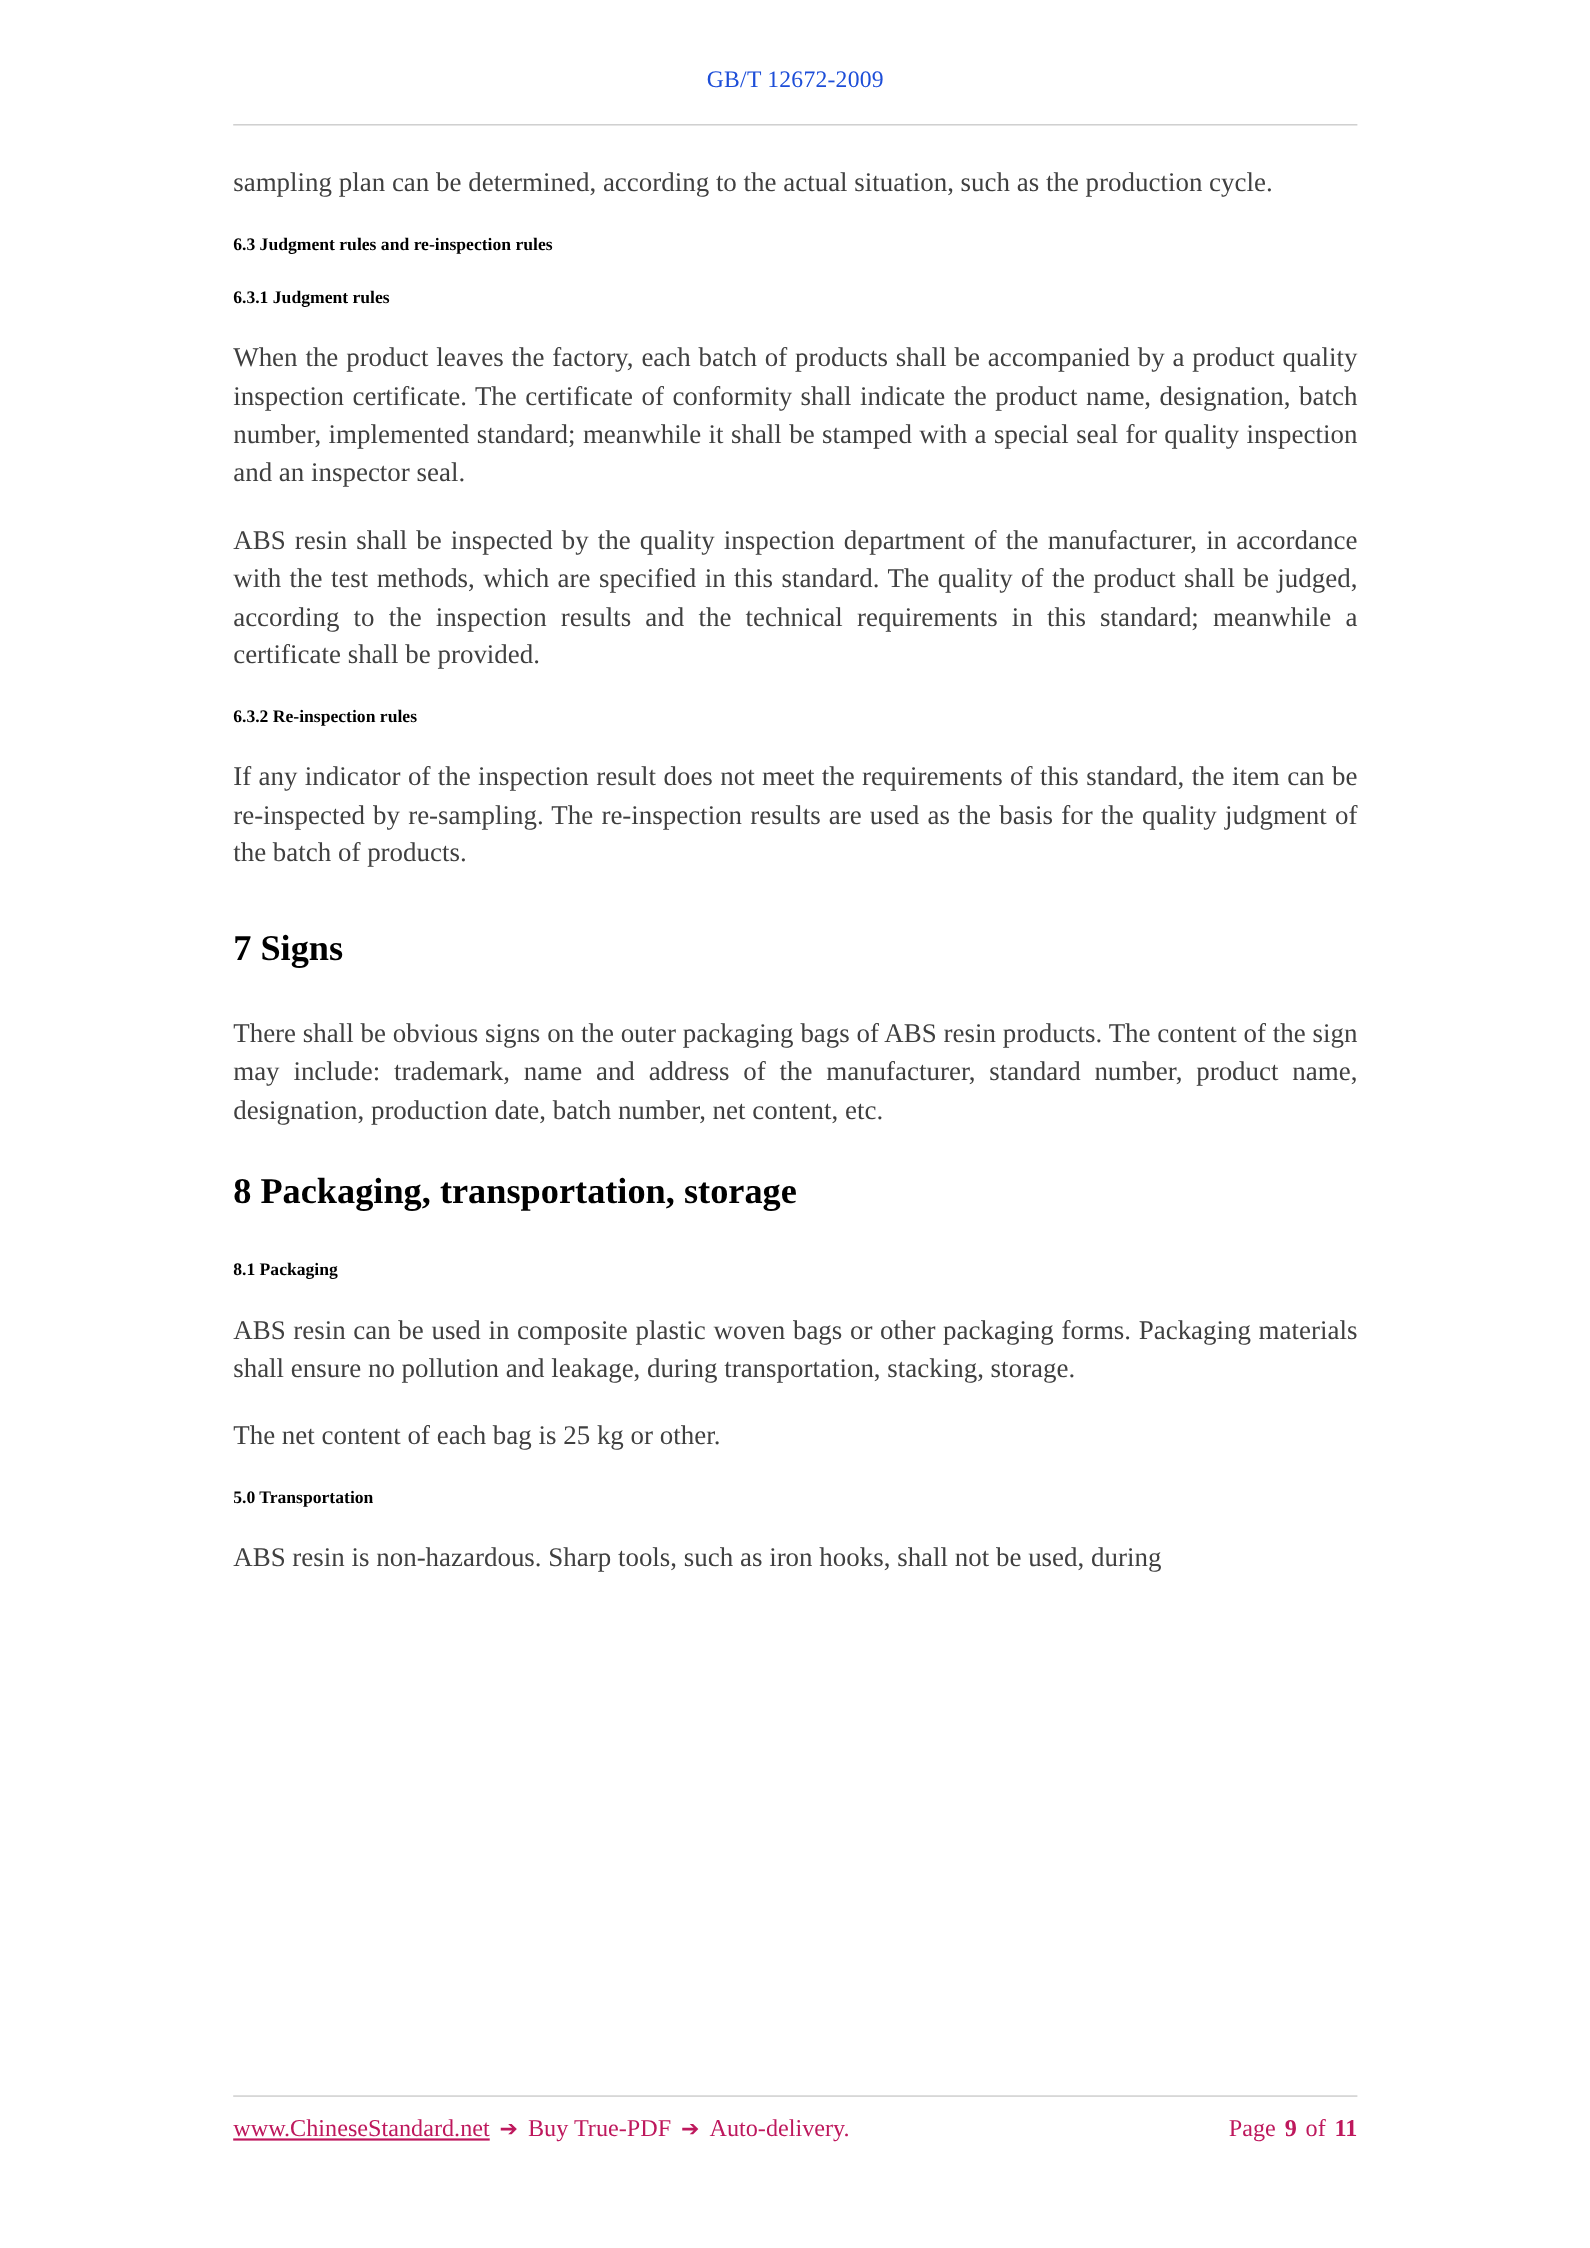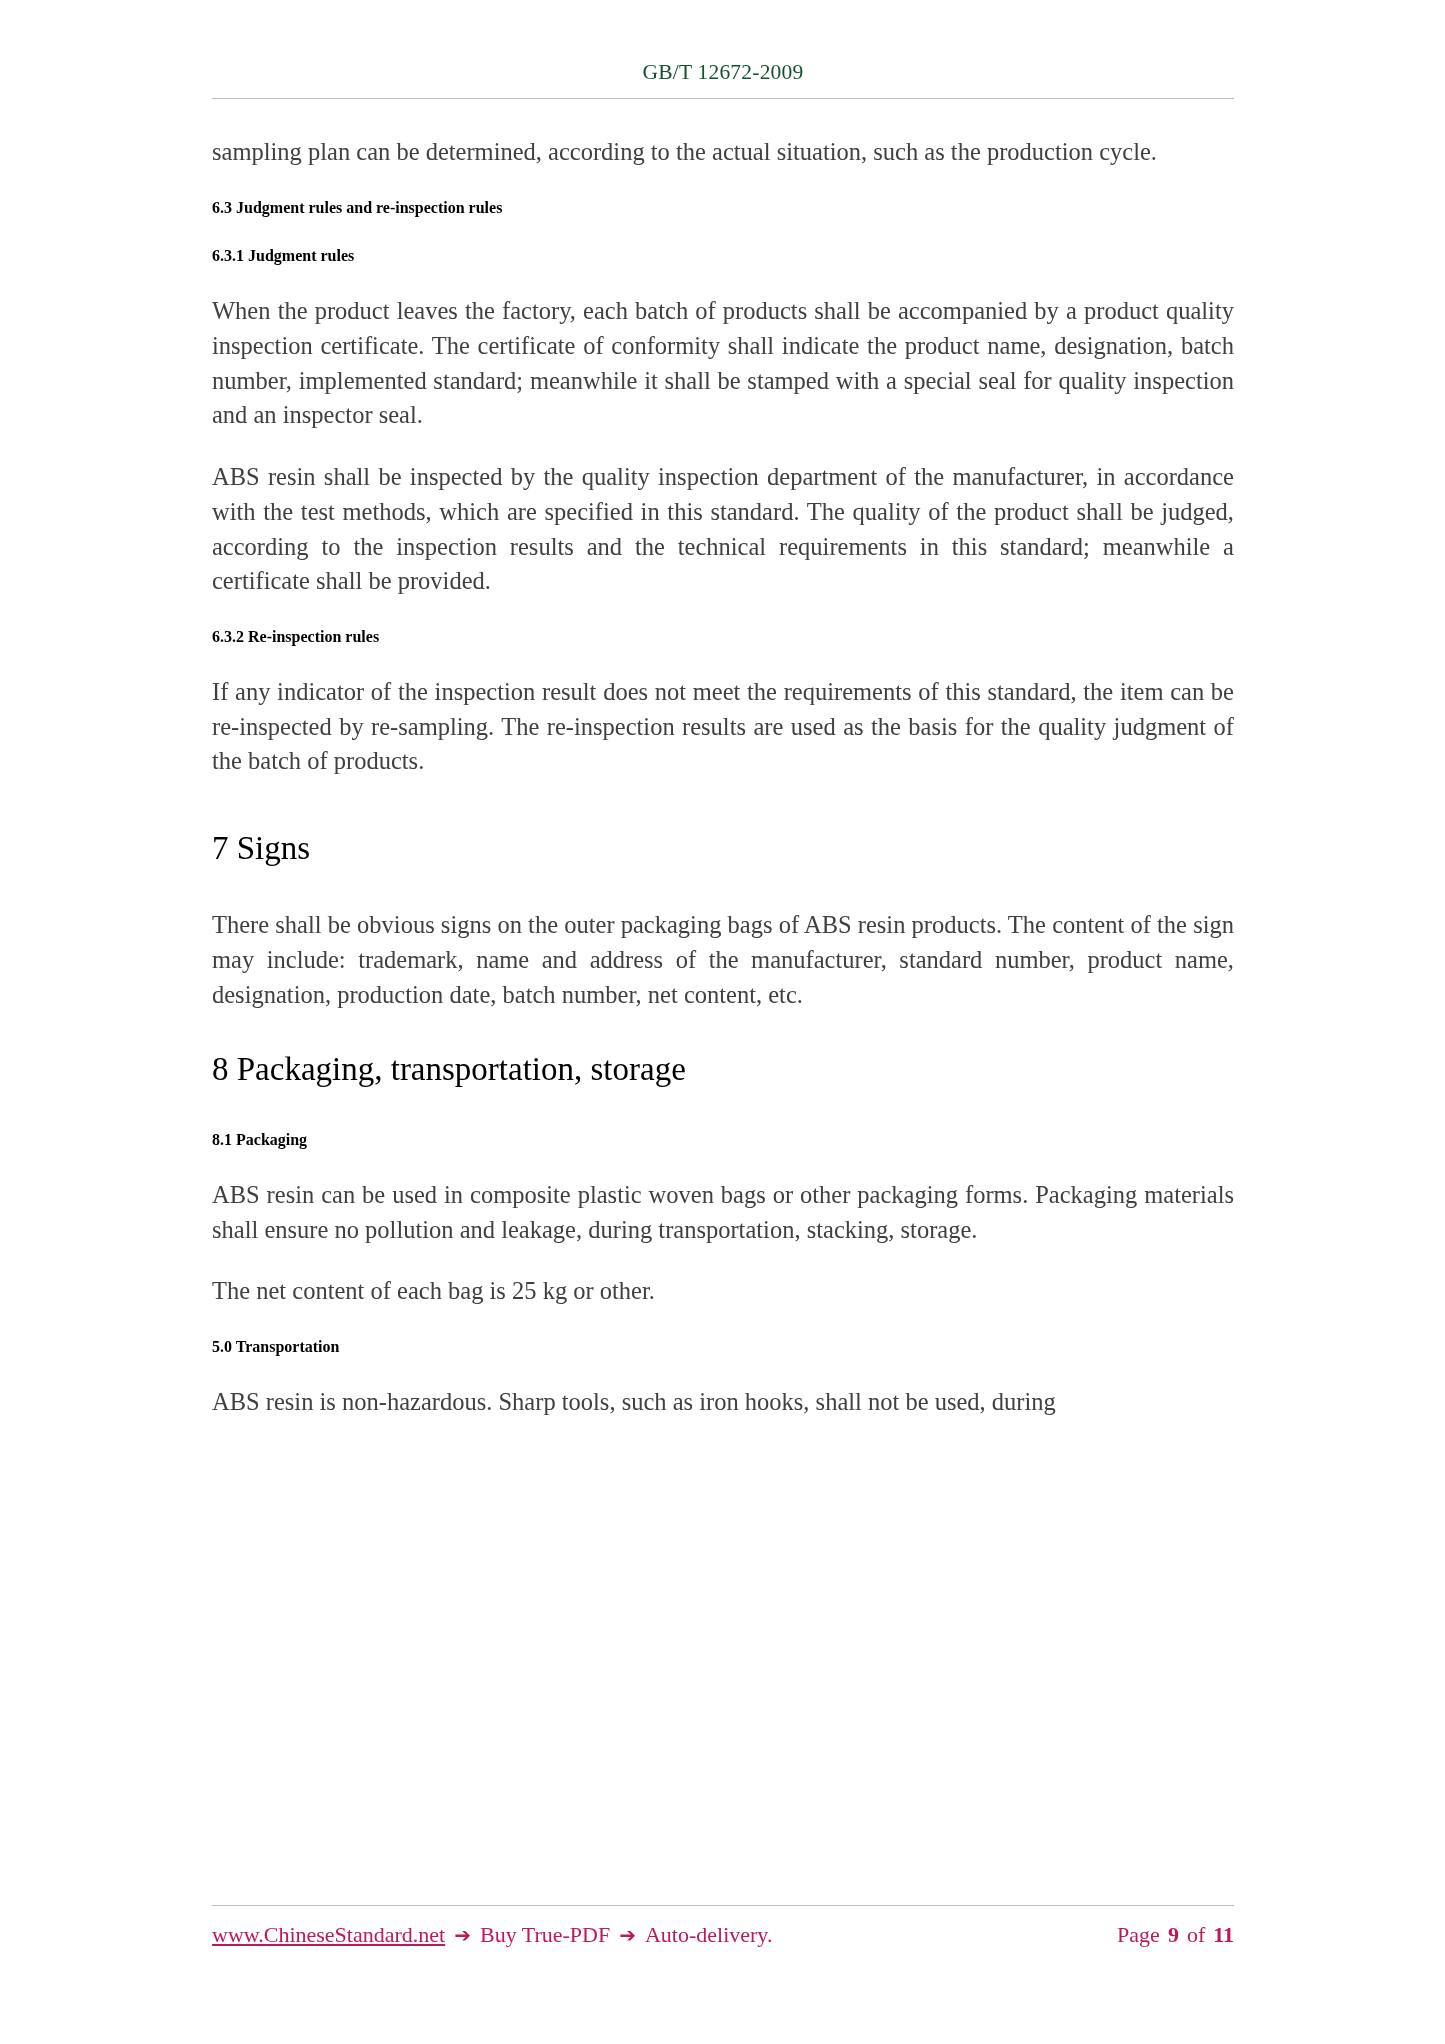--- a/index.html
+++ b/index.html
@@ -25,23 +25,23 @@
   }
   .content {
     position: absolute;
     left: 212px;
     top: 60px;
     width: 1022px;
   }
   .header-title {
     text-align: center;
     font-size: 21.5px;
-    color: #14532d;
+    color: #1d4ed8;
     letter-spacing: 0.2px;
-    margin-bottom: 13px;
+    margin-bottom: 28px;
   }
   .rule {
     border: 0;
     border-top: 1px solid #bdbdbd;
     margin: 0;
   }
   .body-area {
     padding-top: 36px;
   }
   p.para {
@@ -56,21 +56,21 @@
     text-align-last: left;
   }
   h3.sub {
     font-size: 16px;
     font-weight: bold;
     margin: 0 0 27px 0;
     line-height: 1.35;
   }
   h2.major {
     font-size: 33px;
-    font-weight: normal;
+    font-weight: bold;
     margin: 48px 0 38px 0;
     line-height: 1.3;
   }
   h2.major.tight {
     margin-top: 36px;
   }
   .footer {
     position: absolute;
     left: 212px;
     top: 1905px;

